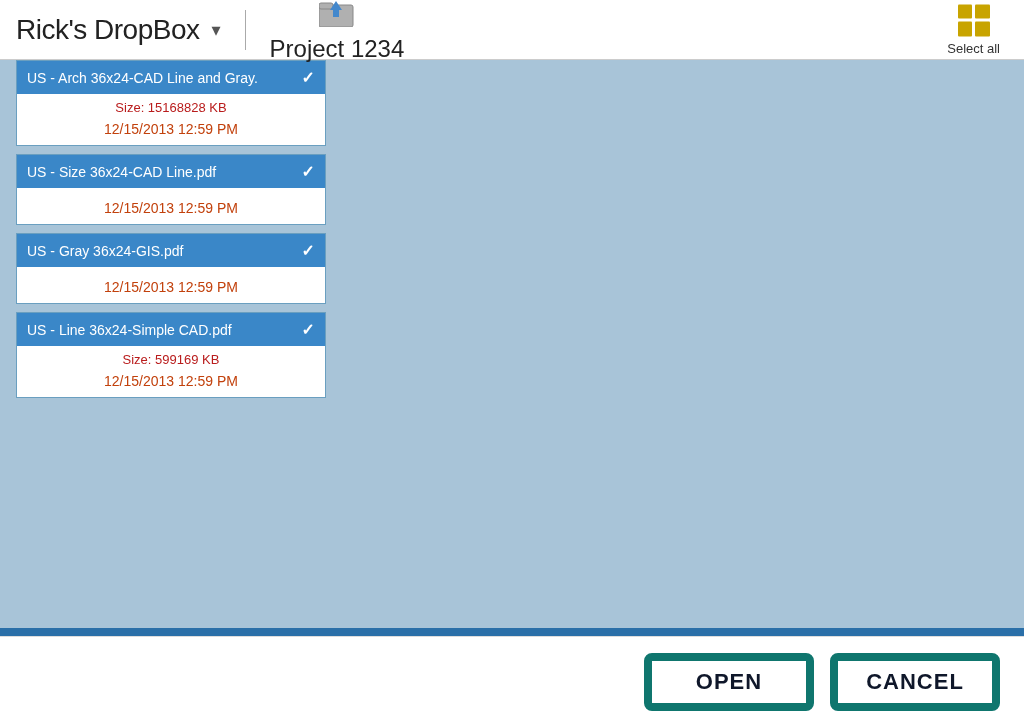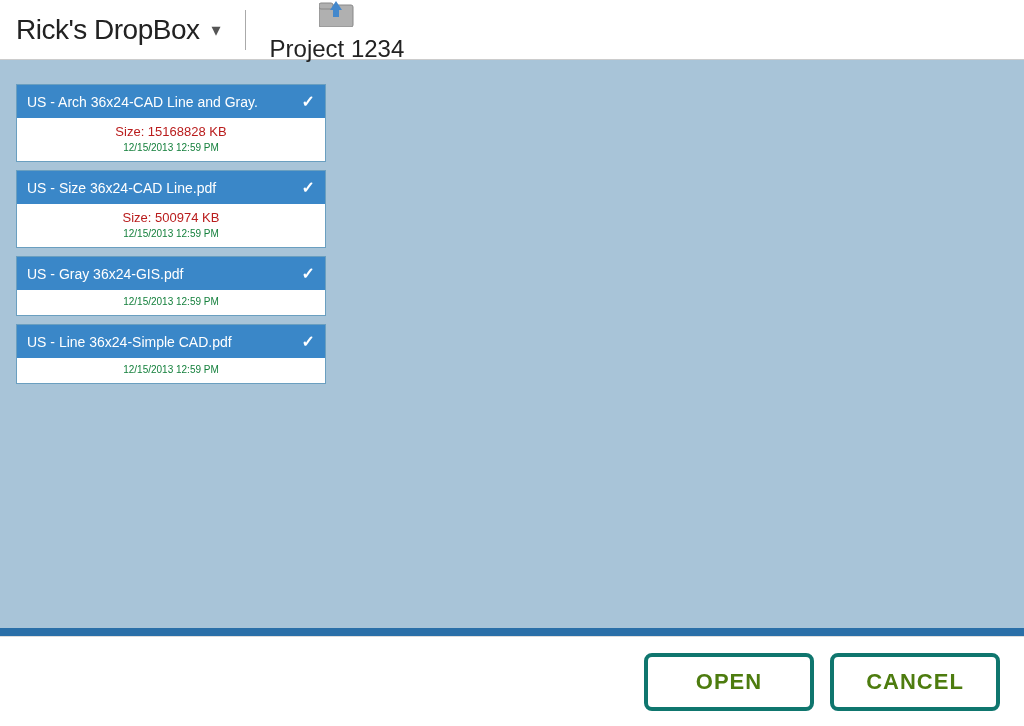--- a/index.html
+++ b/index.html
@@ -93,21 +93,21 @@
     .select-all-label {
       font-size: 13px;
       color: #333;
       font-weight: 400;
     }
 
     
     .main-content {
       flex: 1;
       background: #a8c4d8;
-      padding: 24px 16px;
+      padding: 0 16px;
       overflow-y: auto;
     }
 
     
     .file-list {
       display: flex;
       flex-direction: column;
       gap: 0;
       width: 310px;
     }
@@ -141,23 +141,24 @@
       background: white;
       padding: 6px 10px 8px 10px;
     }
     .file-size {
       font-size: 13px;
       color: #b91c1c;
       text-align: center;
       margin-bottom: 3px;
     }
     .file-date {
-      font-size: 10px;
-      color: #15803d;
+      font-size: 14px;
+      color: #c2410c;
       text-align: center;
+      margin-top: 6px;
     }
 
     
     .bottom-bar {
       height: 8px;
       background: #2a6fa8;
       flex-shrink: 0;
     }
 
     
@@ -168,27 +169,27 @@
       align-items: center;
       justify-content: flex-end;
       padding: 0 24px;
       gap: 16px;
       border-top: 1px solid #ddd;
     }
 
     .btn {
       width: 170px;
       height: 58px;
-      border: 4px solid #0f766e;
+      border: 8px solid #0f766e;
       border-radius: 8px;
       font-size: 22px;
       font-weight: 600;
       cursor: pointer;
       background: white;
-      color: #4d7c0f;
+      color: #0f172a;
       letter-spacing: 1px;
     }
   </style>
 </head>
 <body>
 
 <div class="header">
   <div class="header-title">
     <span class="app-name">Rick's DropBox</span>
     <span class="dropdown-arrow">▾</span>
@@ -199,20 +200,29 @@
           <rect x="0" y="8" width="34" height="22" rx="2" fill="#b0b0b0" stroke="#888" stroke-width="1"></rect>
           <rect x="0" y="6" width="14" height="6" rx="2" fill="#b0b0b0" stroke="#888" stroke-width="1"></rect>
 
           <polygon points="17,4 23,13 20,13 20,20 14,20 14,13 11,13" fill="#4488cc"></polygon>
         </svg>
       </div>
       <span class="project-name">Project 1234</span>
     </div>
   </div>
 
+  <button class="select-all-btn">
+    <div class="select-all-grid">
+      <span></span>
+        <span></span>
+        <span></span>
+        <span></span>
+    </div>
+    <span class="select-all-label">Select all</span>
+  </button>
 </div>
 
 <div class="main-content">
   <div class="file-list" id="file-list">
 
   <div class="file-item">
         <div class="file-header selected">
           <span>US - Arch 36x24-CAD Line and Gray.</span>
           <span class="check-icon">✓</span>
         </div>
@@ -220,39 +230,39 @@
           <div class="file-size">Size:  15168828  KB</div>
           <div class="file-date">12/15/2013  12:59 PM</div>
         </div>
       </div>
       <div class="file-item">
         <div class="file-header selected">
           <span>US - Size 36x24-CAD Line.pdf</span>
           <span class="check-icon">✓</span>
         </div>
         <div class="file-details">
-          <div class="file-size">Size:  500974  KB</div>
           <div class="file-date">12/15/2013  12:59 PM</div>
         </div>
       </div>
       <div class="file-item">
         <div class="file-header selected">
           <span>US - Gray 36x24-GIS.pdf</span>
           <span class="check-icon">✓</span>
         </div>
         <div class="file-details">
           <div class="file-date">12/15/2013  12:59 PM</div>
         </div>
       </div>
       <div class="file-item">
         <div class="file-header selected">
           <span>US - Line 36x24-Simple CAD.pdf</span>
           <span class="check-icon">✓</span>
         </div>
         <div class="file-details">
+          <div class="file-size">Size:  599169  KB</div>
           <div class="file-date">12/15/2013  12:59 PM</div>
         </div>
       </div>
     </div>
 </div>
 
 <div class="bottom-bar"></div>
 
 <div class="footer">
   <button class="btn">OPEN</button>

